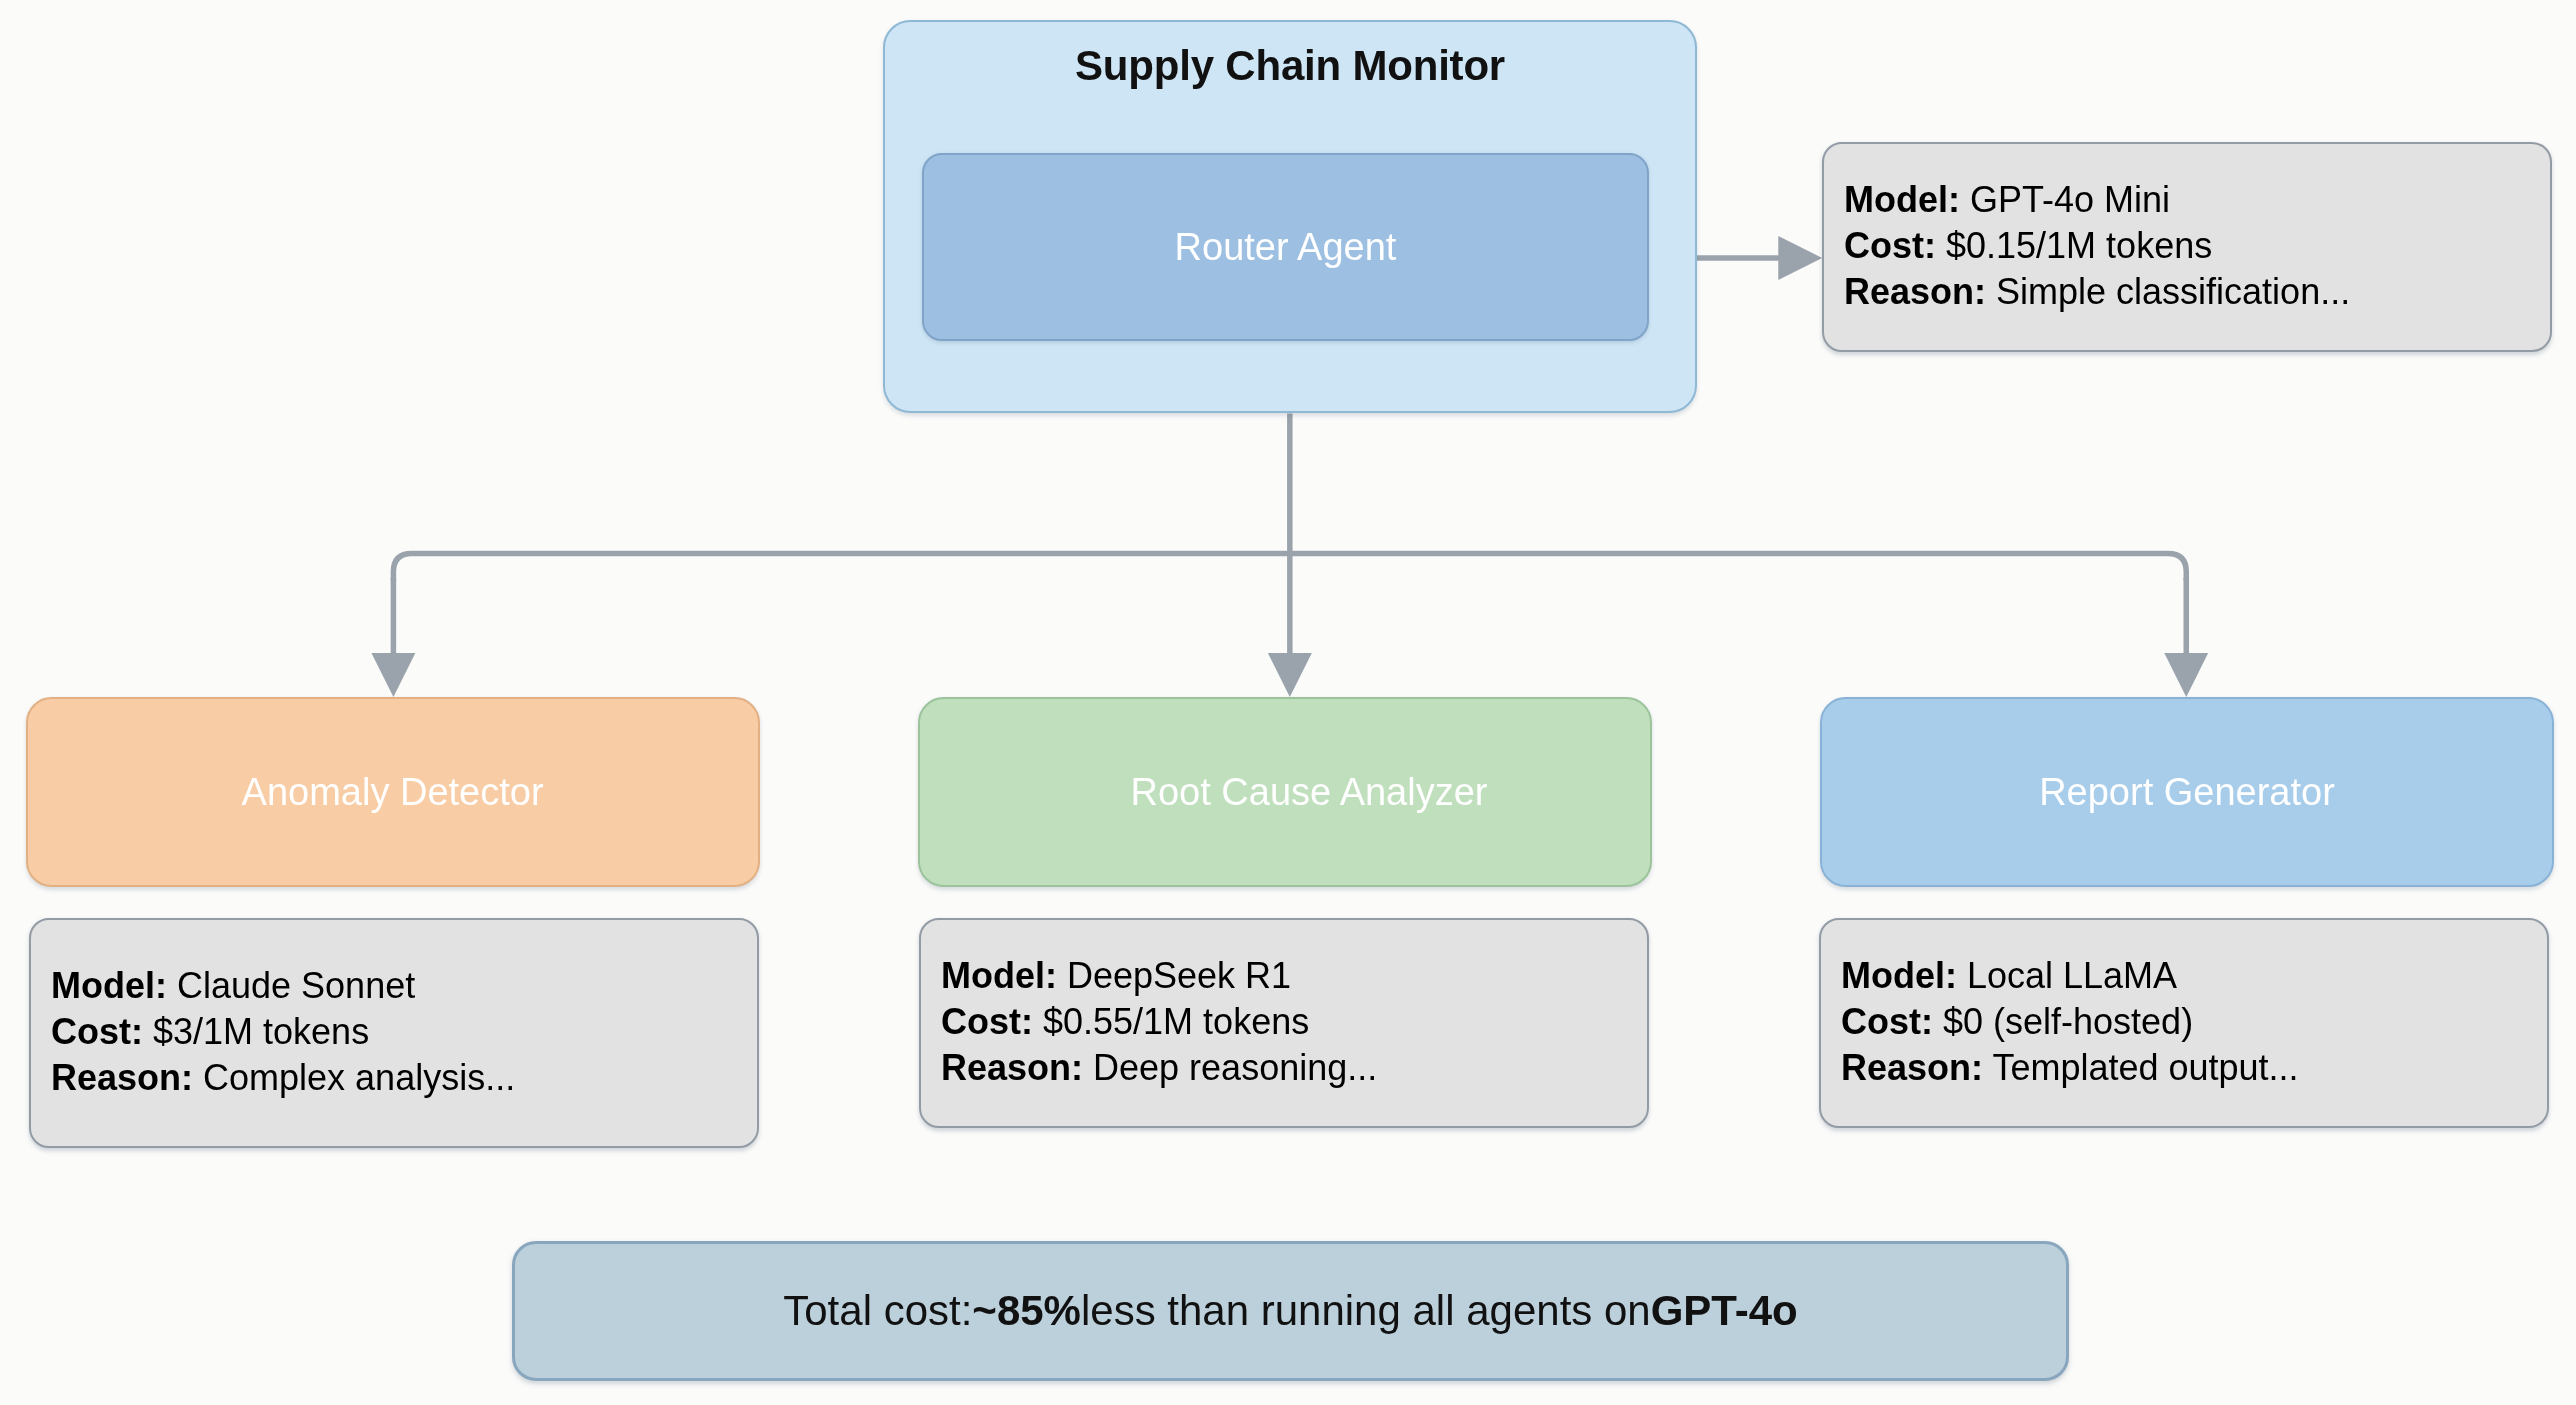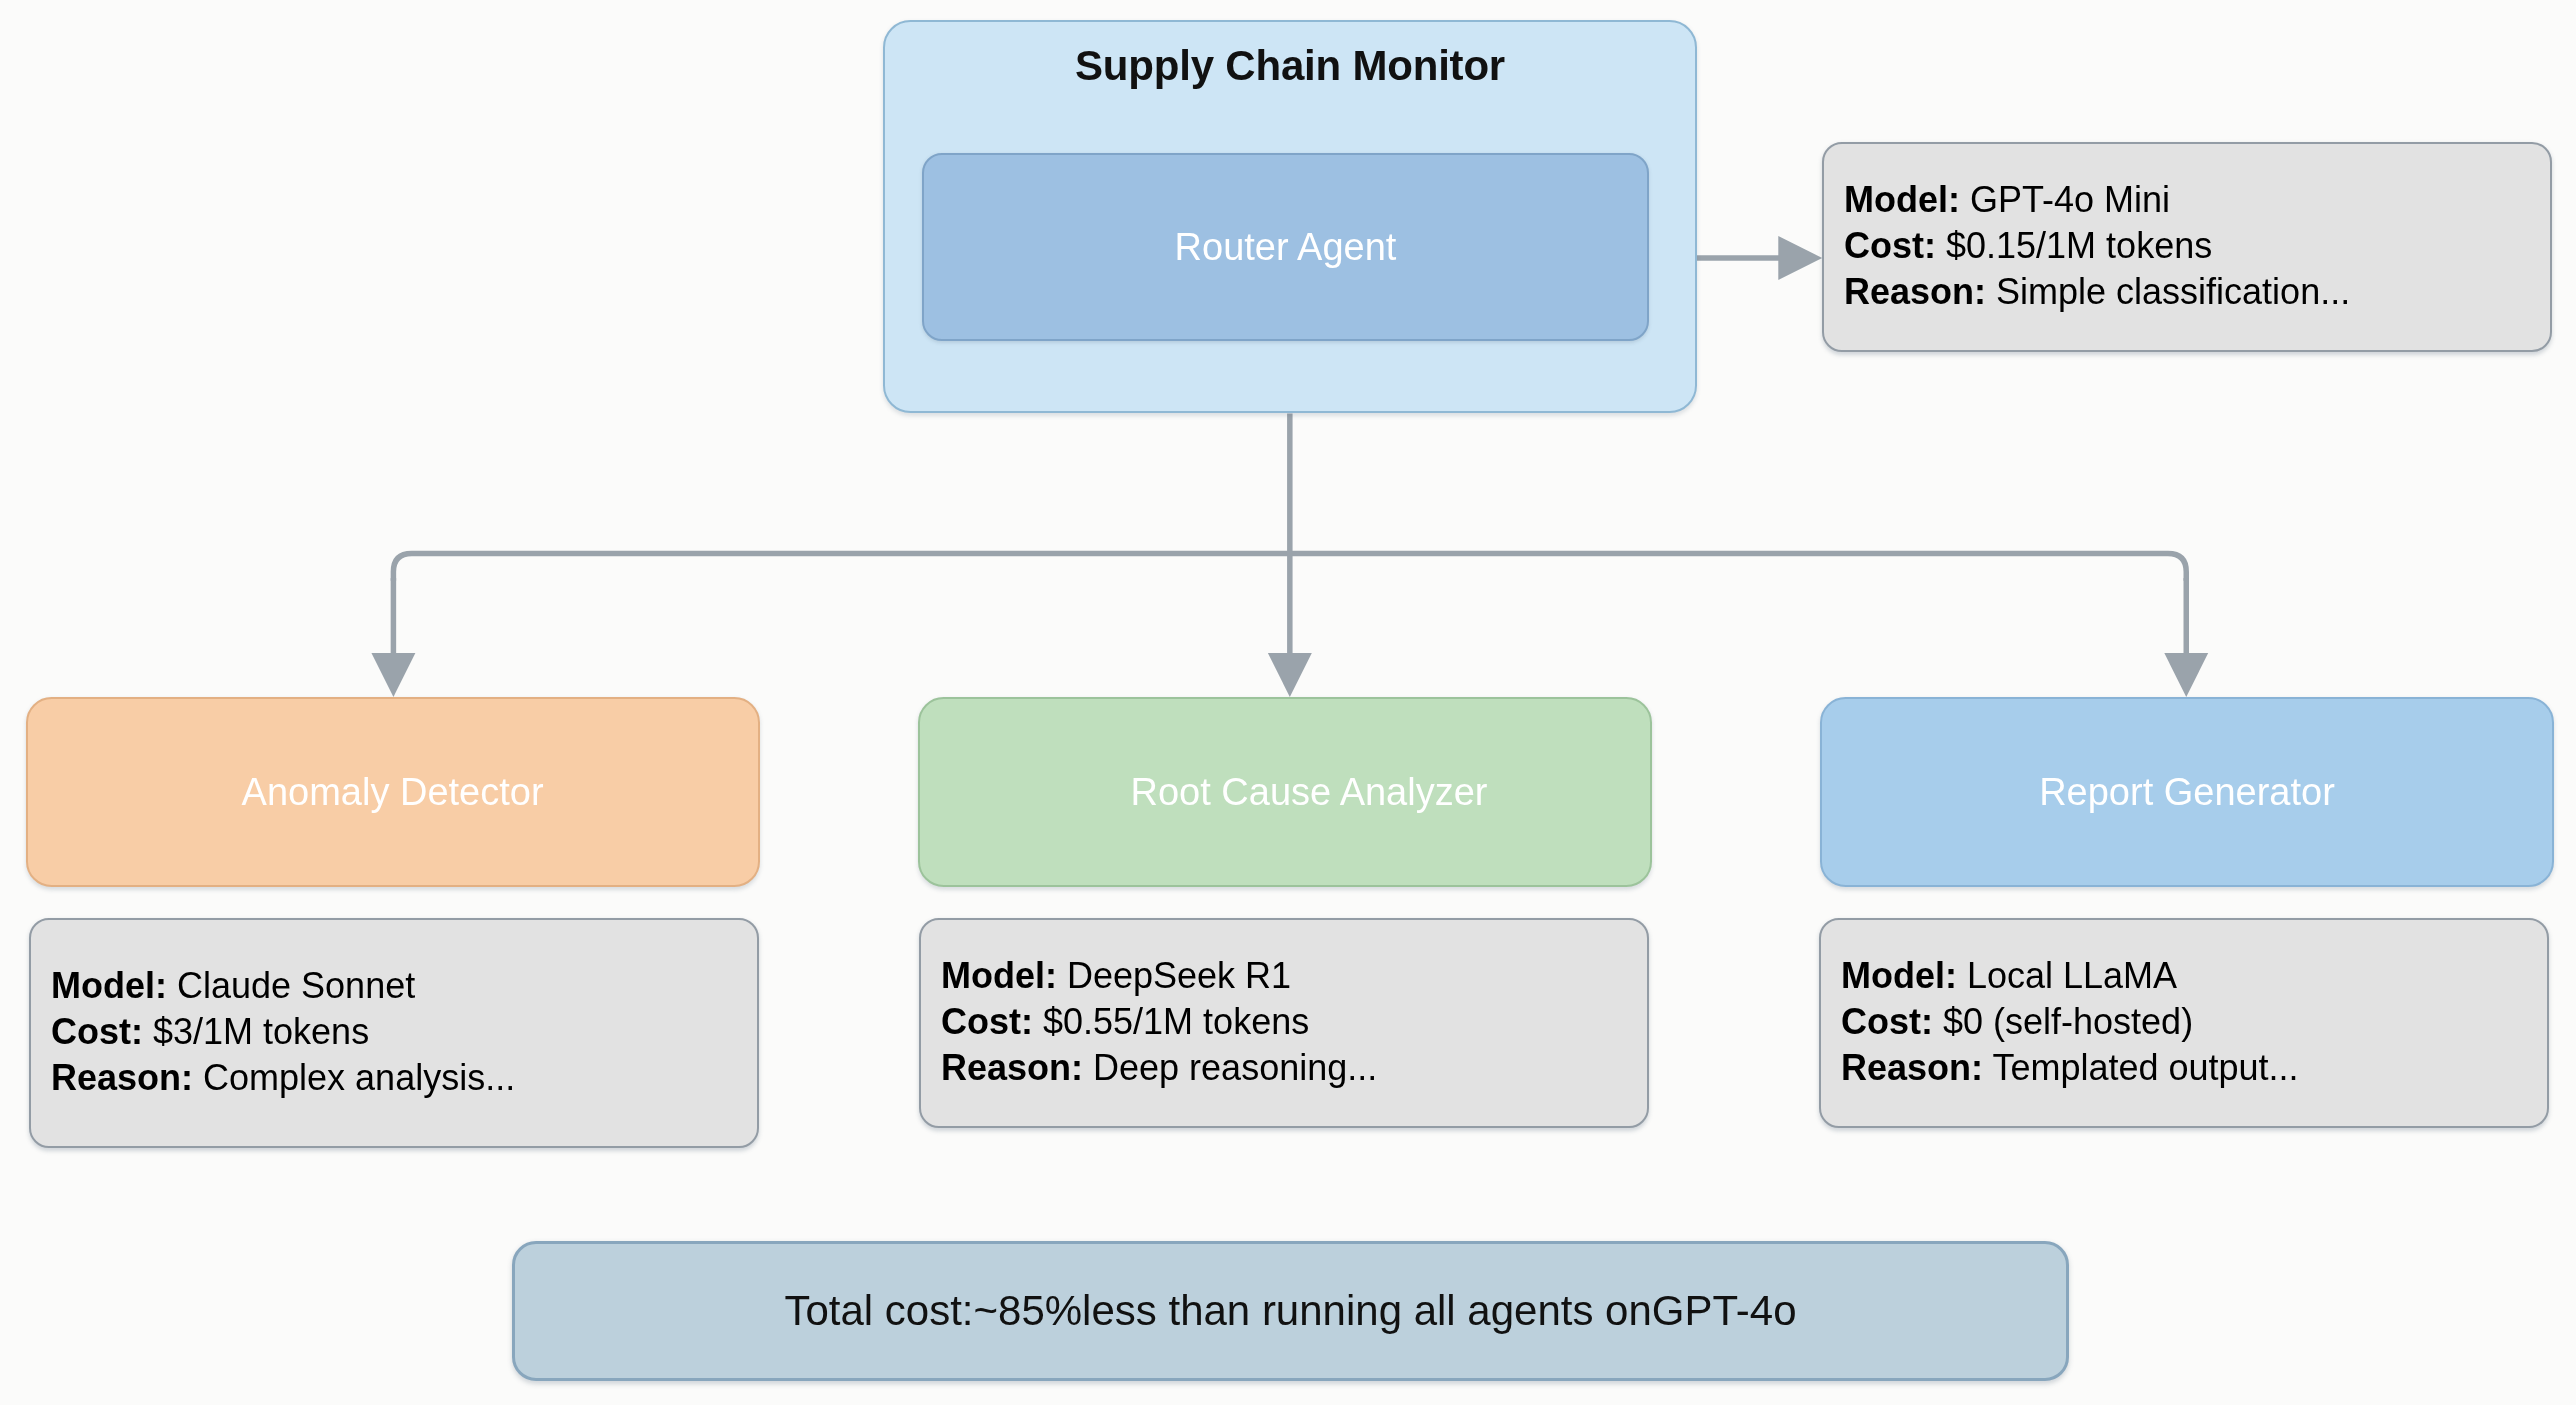--- a/index.html
+++ b/index.html
@@ -97,21 +97,21 @@
     background: #bcd0dc;
     border: 3.7px solid #88a6bd;
     border-radius: 24px;
     box-shadow: 0 2.7px 5.5px rgba(80,100,120,0.25);
     display: flex;
     align-items: center;
     justify-content: center;
     color: #111111;
     font-size: 42px;
   }
-  .banner b { font-weight: normal; }
+  .banner b { font-weight: bold; }
 
   
   svg.edges {
     position: absolute;
     left: 0;
     top: 0;
     width: 2576px;
     height: 1405px;
     pointer-events: none;
   }

